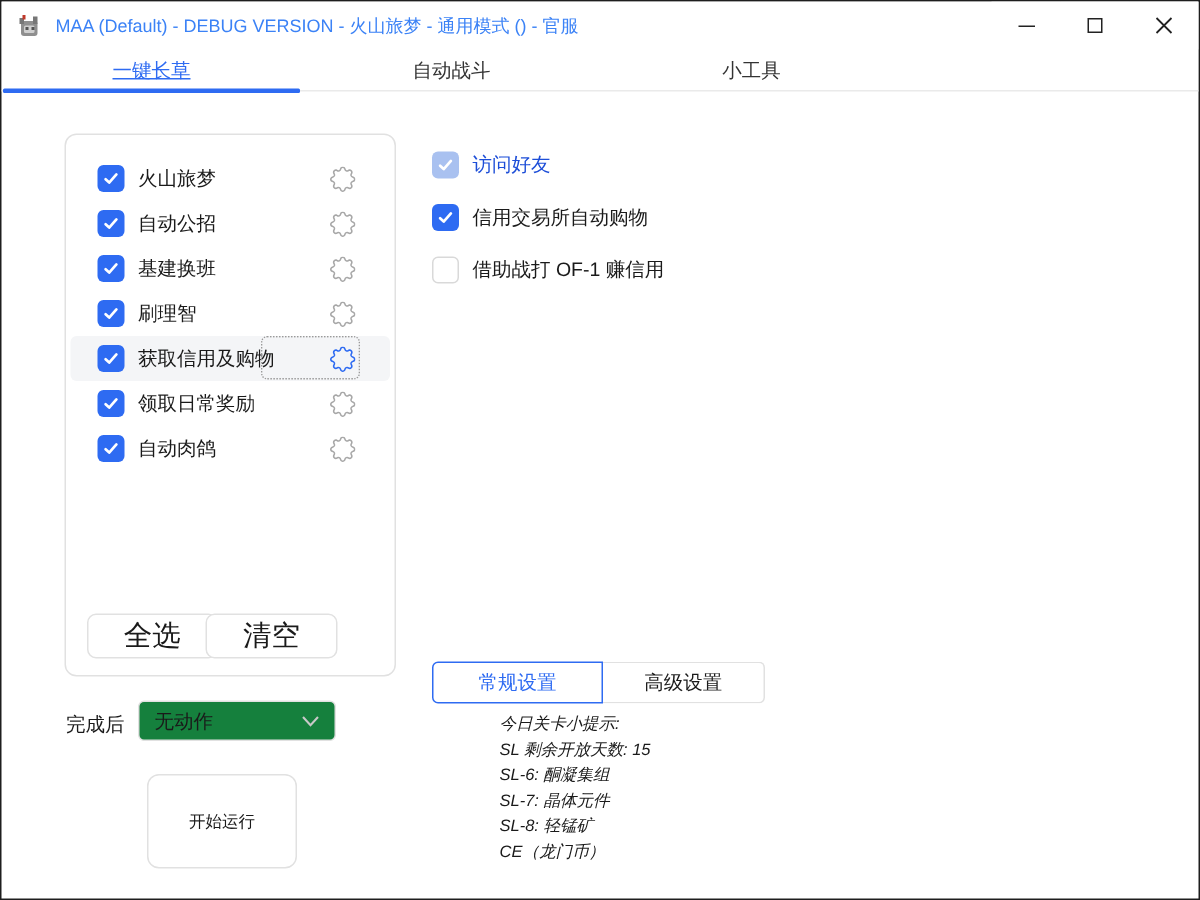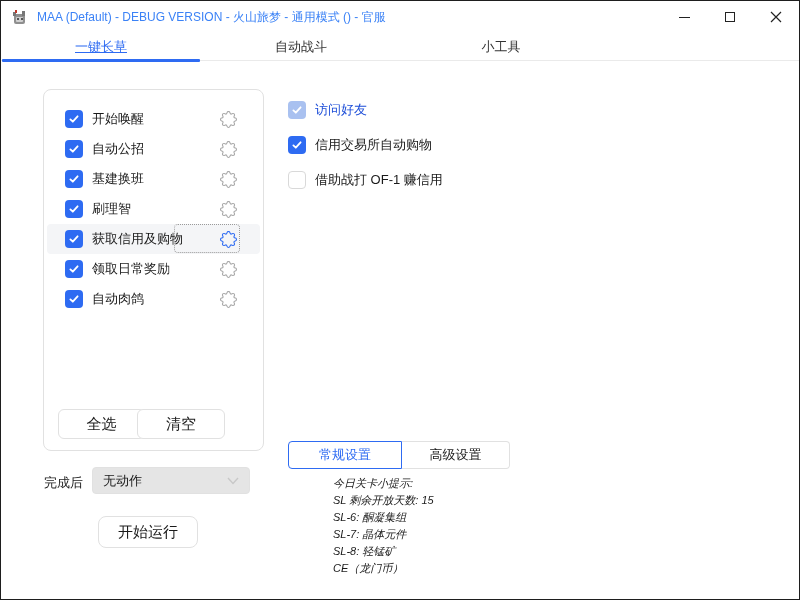--- a/index.html
+++ b/index.html
@@ -34,30 +34,30 @@
   .task-label{font-size:13px;color:var(--text);margin-left:9px;white-space:nowrap;}
   .checkbox{width:18px;height:18px;border-radius:4px;flex:none;display:flex;align-items:center;justify-content:center;}
   .checkbox.checked{background:var(--accent);}
   .checkbox.disabled{background:#a9c1f0;}
   .checkbox.unchecked{background:#fff;border:1px solid #d9d9d9;}
   .checkbox svg{width:12px;height:12px;}
   .gear{width:17px;height:17px;margin-left:auto;color:#a8a8a8;flex:none;position:relative;z-index:2;}
   .gear svg{width:100%;height:100%;display:block;}
   .gear.accent{color:var(--accent);}
   .gear-focus{position:absolute;right:20px;top:0;bottom:1px;width:66px;border:1px dotted #9a9a9a;border-radius:4px;z-index:1;}
-  .panel-btn{position:absolute;bottom:11px;height:30px;background:#fff;border:1px solid var(--border);border-radius:6px;font-size:15px;color:var(--text);display:flex;align-items:center;justify-content:center;}
+  .panel-btn{position:absolute;bottom:11px;height:30px;background:#fff;border:1px solid var(--border);border-radius:6px;font-size:19px;color:var(--text);display:flex;align-items:center;justify-content:center;}
   #select-all-btn{left:14px;width:87px;}
   #clear-btn{left:93px;width:88px;}
   
   #after-label{position:absolute;left:43px;top:473px;font-size:13px;color:var(--text);}
-  #after-dropdown{position:absolute;left:91px;top:466px;width:158px;height:27px;border:1px solid var(--border);border-radius:4px;background:#e5e5e5;display:flex;align-items:center;padding:0 10px;}
+  #after-dropdown{position:absolute;left:91px;top:466px;width:132px;height:27px;border:1px solid var(--border);border-radius:4px;background:#15803d;display:flex;align-items:center;padding:0 10px;}
   #after-value{font-size:13px;color:var(--text);}
   #after-chevron{margin-left:auto;width:12px;height:8px;}
   
-  #start-btn{position:absolute;left:97px;top:515px;width:100px;height:32px;background:#fff;border:1px solid var(--border);border-radius:8px;font-size:15px;color:var(--text);display:flex;align-items:center;justify-content:center;}
+  #start-btn{position:absolute;left:97px;top:515px;width:100px;height:63px;background:#fff;border:1px solid var(--border);border-radius:8px;font-size:11px;color:var(--text);display:flex;align-items:center;justify-content:center;}
   
   #options{position:absolute;left:287px;top:100px;}
   .option-row{display:flex;align-items:center;height:18px;margin-bottom:17px;}
   .option-row .opt-label{font-size:13px;color:var(--text);margin-left:9px;white-space:nowrap;}
   .option-row.disabled .opt-label{color:#1d4ed8;}
   
   #settings-tabs{position:absolute;left:287px;top:440px;display:flex;}
   .seg{height:28px;background:#fff;border:1px solid var(--border);font-size:13px;color:var(--text);display:flex;align-items:center;justify-content:center;}
   .seg.first{width:114px;border-radius:4px 0 0 4px;}
   .seg.second{width:108px;border-radius:0 4px 4px 0;border-left:none;}
@@ -104,21 +104,21 @@
     </div>
 
   <div id="task-panel">
     <div id="task-list">
         <div class="task-row">
           <span class="checkbox checked">
             <svg viewBox="0 0 16 16">
               <path d="M3.2 8.6 L6.4 11.6 L12.8 4.4" fill="none" stroke="#fff" stroke-width="2.4" stroke-linecap="round" stroke-linejoin="round"></path>
             </svg>
           </span>
-          <span class="task-label">开始唤醒</span>
+          <span class="task-label">火山旅梦</span>
           <span class="gear">
             <svg viewBox="0 0 16 16" fill="currentColor">
               <path d="M9.796 1.343c-.527-1.79-3.065-1.79-3.592 0l-.094.319a.873.873 0 0 1-1.255.52l-.292-.16c-1.64-.892-3.433.902-2.54 2.541l.159.292a.873.873 0 0 1-.52 1.255l-.319.094c-1.79.527-1.79 3.065 0 3.592l.319.094a.873.873 0 0 1 .52 1.255l-.16.292c-.892 1.64.901 3.434 2.541 2.54l.292-.159a.873.873 0 0 1 1.255.52l.094.319c.527 1.79 3.065 1.79 3.592 0l.094-.319a.873.873 0 0 1 1.255-.52l.292.16c1.64.893 3.434-.902 2.54-2.541l-.159-.292a.873.873 0 0 1 .52-1.255l.319-.094c1.79-.527 1.79-3.065 0-3.592l-.319-.094a.873.873 0 0 1-.52-1.255l.16-.292c.893-1.64-.902-3.433-2.541-2.54l-.292.159a.873.873 0 0 1-1.255-.52l-.094-.319zm-2.633.283c.246-.835 1.428-.835 1.674 0l.094.319a1.873 1.873 0 0 0 2.693 1.115l.291-.16c.764-.415 1.6.42 1.184 1.185l-.159.292a1.873 1.873 0 0 0 1.116 2.692l.318.094c.835.246.835 1.428 0 1.674l-.319.094a1.873 1.873 0 0 0-1.115 2.693l.16.291c.415.764-.42 1.6-1.185 1.184l-.291-.159a1.873 1.873 0 0 0-2.693 1.116l-.094.318c-.246.835-1.428.835-1.674 0l-.094-.319a1.873 1.873 0 0 0-2.692-1.115l-.292.16c-.764.415-1.6-.42-1.184-1.185l.159-.291A1.873 1.873 0 0 0 1.945 8.93l-.319-.094c-.835-.246-.835-1.428 0-1.674l.319-.094A1.873 1.873 0 0 0 3.06 4.377l-.16-.292c-.415-.764.42-1.6 1.185-1.184l.292.159a1.873 1.873 0 0 0 2.692-1.115l.094-.319z"></path>
             </svg>
           </span>
         </div>
         <div class="task-row">
           <span class="checkbox checked">
             <svg viewBox="0 0 16 16">
               <path d="M3.2 8.6 L6.4 11.6 L12.8 4.4" fill="none" stroke="#fff" stroke-width="2.4" stroke-linecap="round" stroke-linejoin="round"></path>

